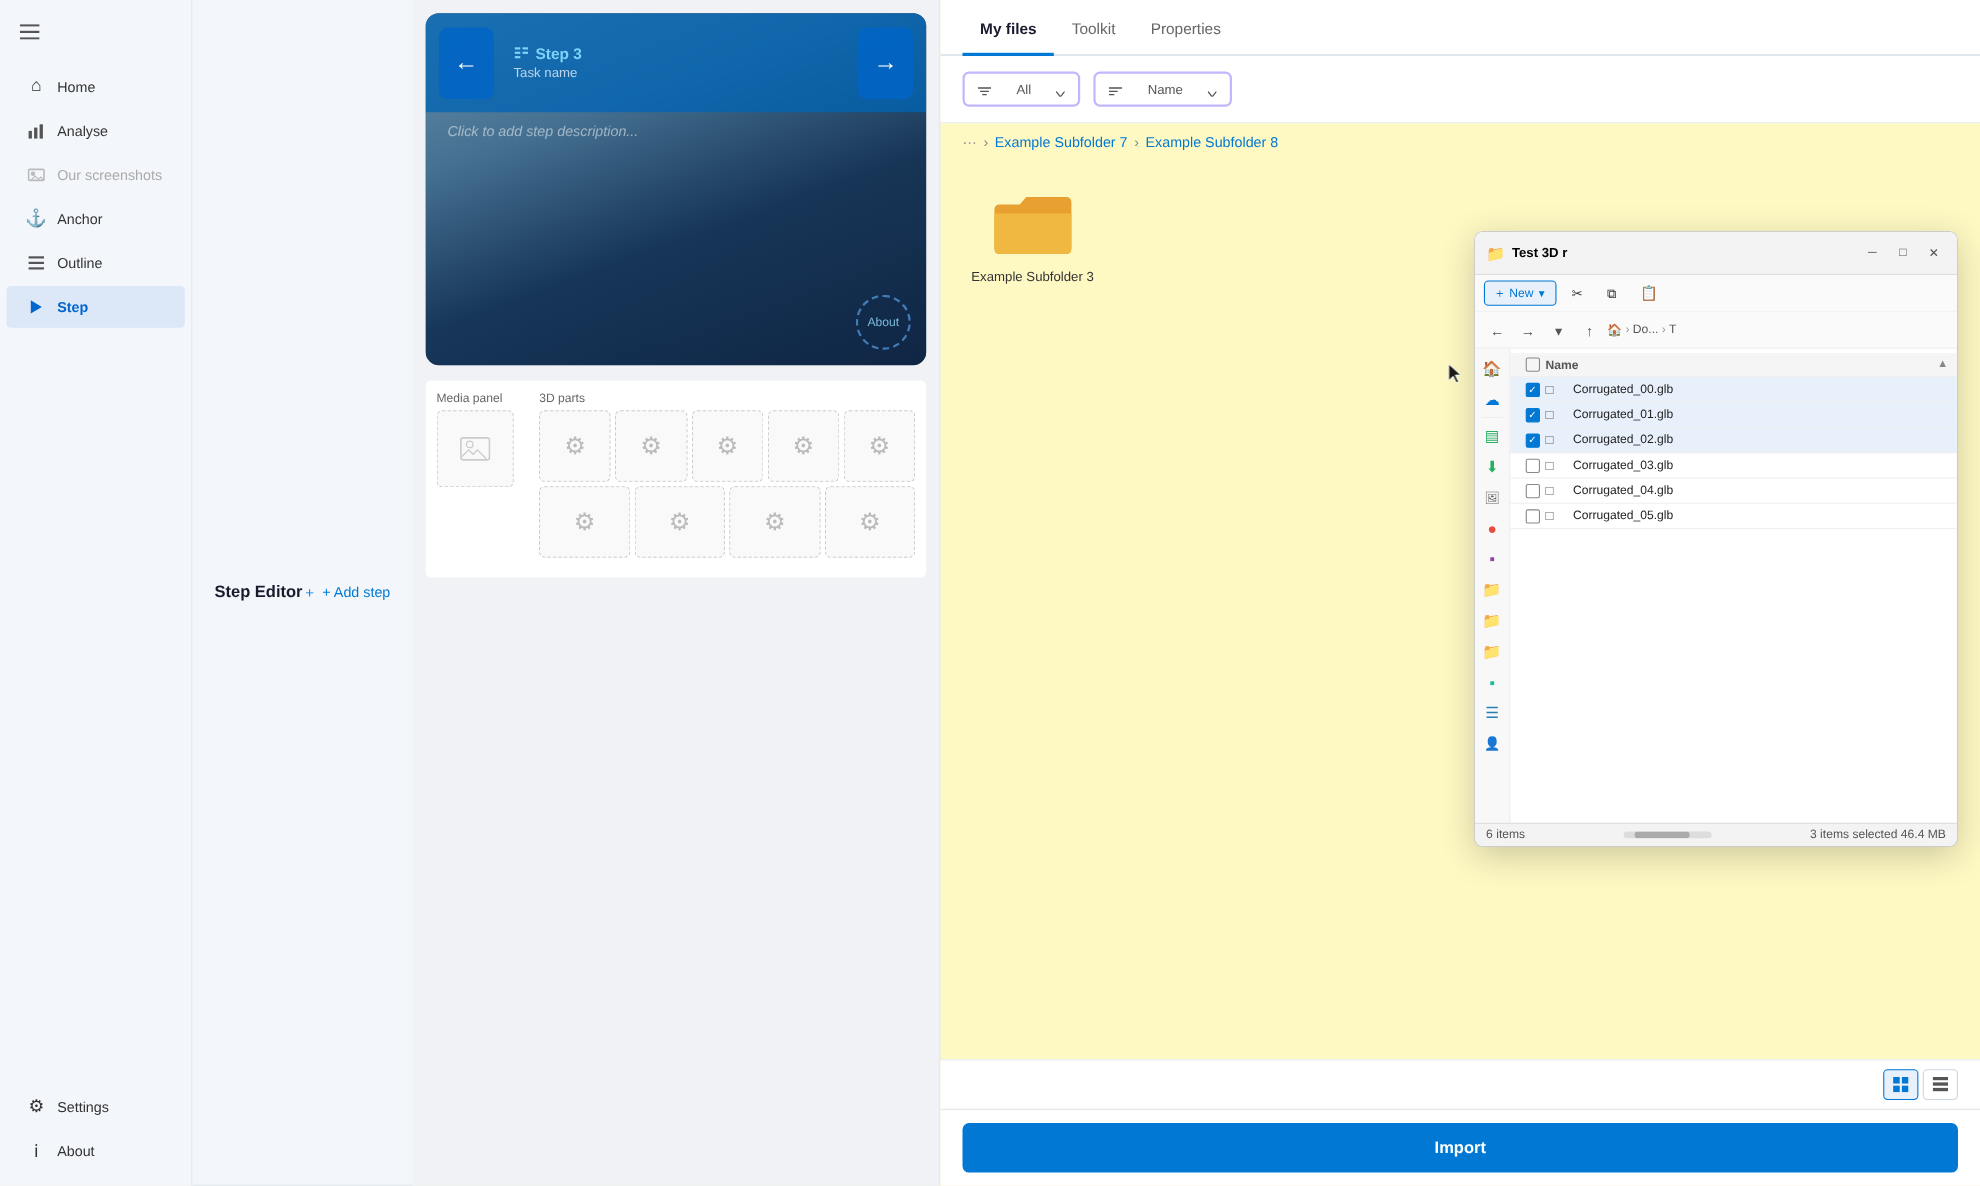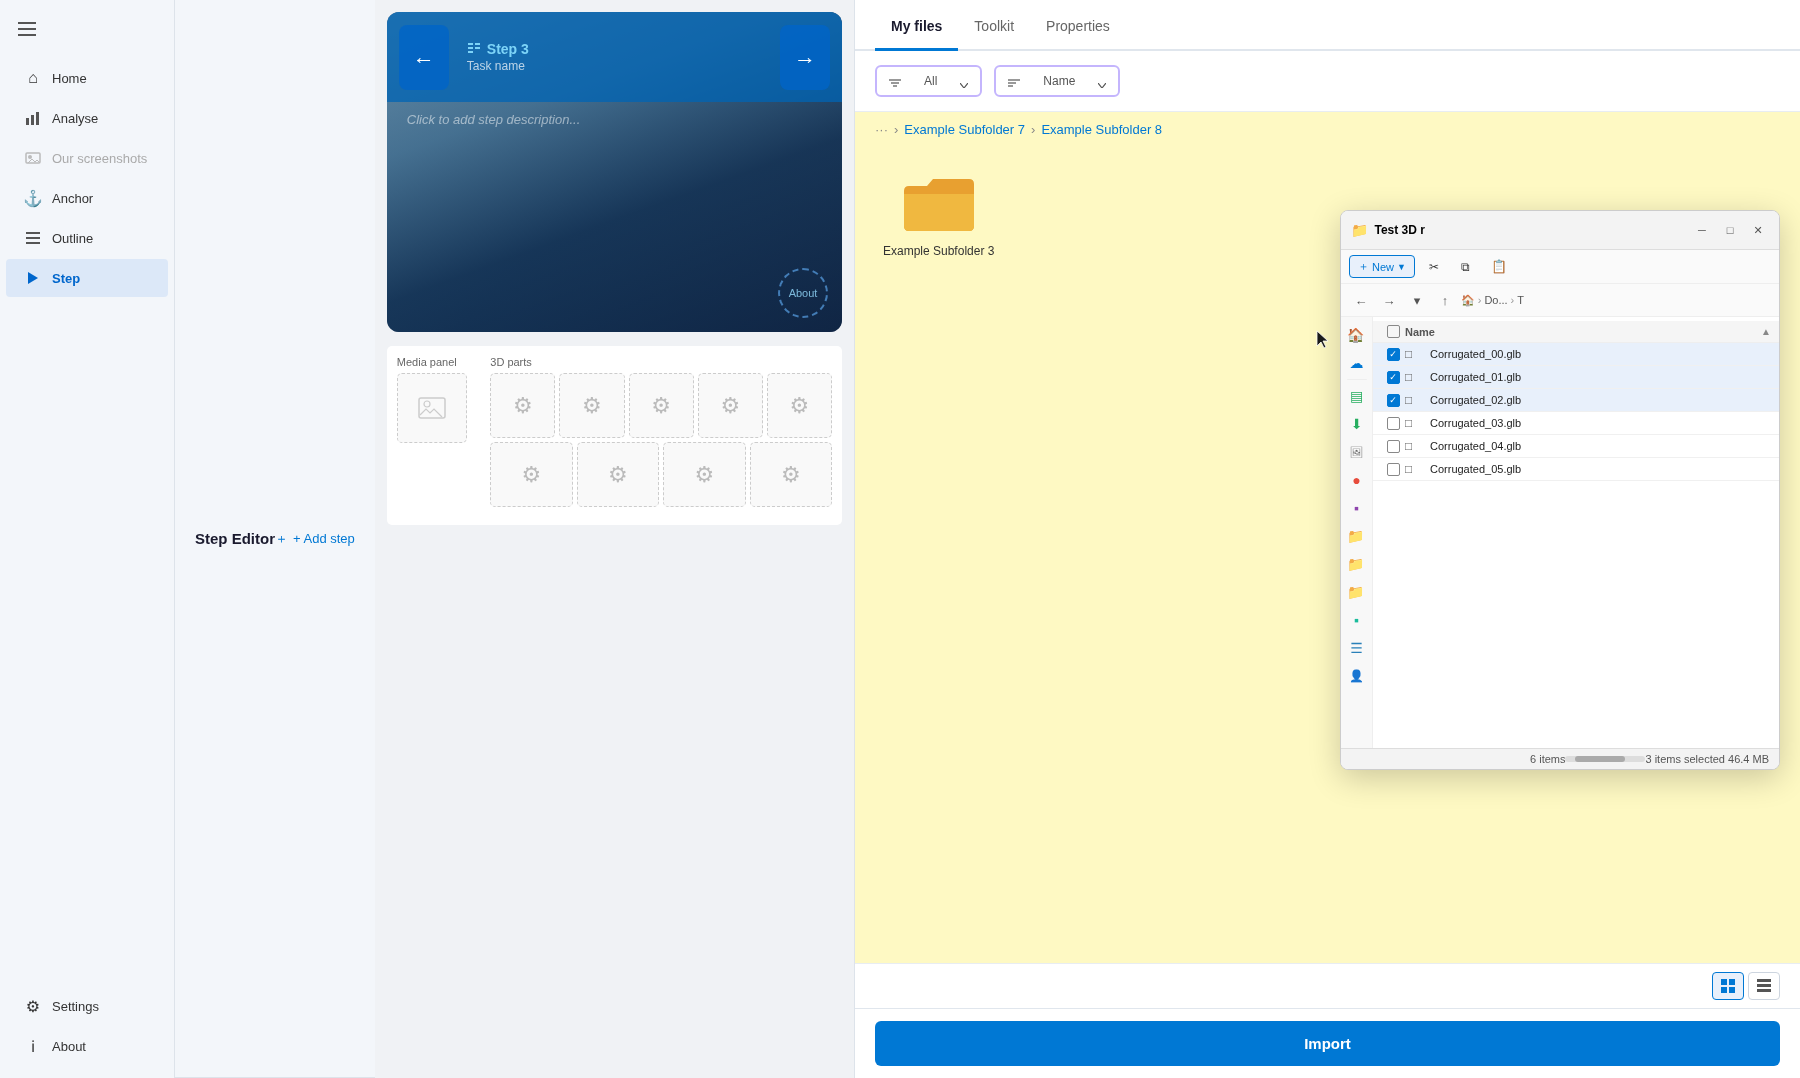--- a/index.html
+++ b/index.html
@@ -560,21 +560,21 @@
       color: #888;
       margin-right: 5px;
     }
     .file-icon-cell.glb { color: #666; }
     .file-name-cell { flex: 1; color: #222; }
 
     
     .explorer-statusbar {
       display: flex;
       align-items: center;
-      justify-content: flex-end;
+      justify-content: space-between;
       padding: 4px 10px;
       border-top: 1px solid #ddd;
       background: #f3f3f3;
       font-size: 11px;
       color: #555;
     }
     .status-scrollbar {
       width: 80px;
       height: 6px;
       background: #ddd;

